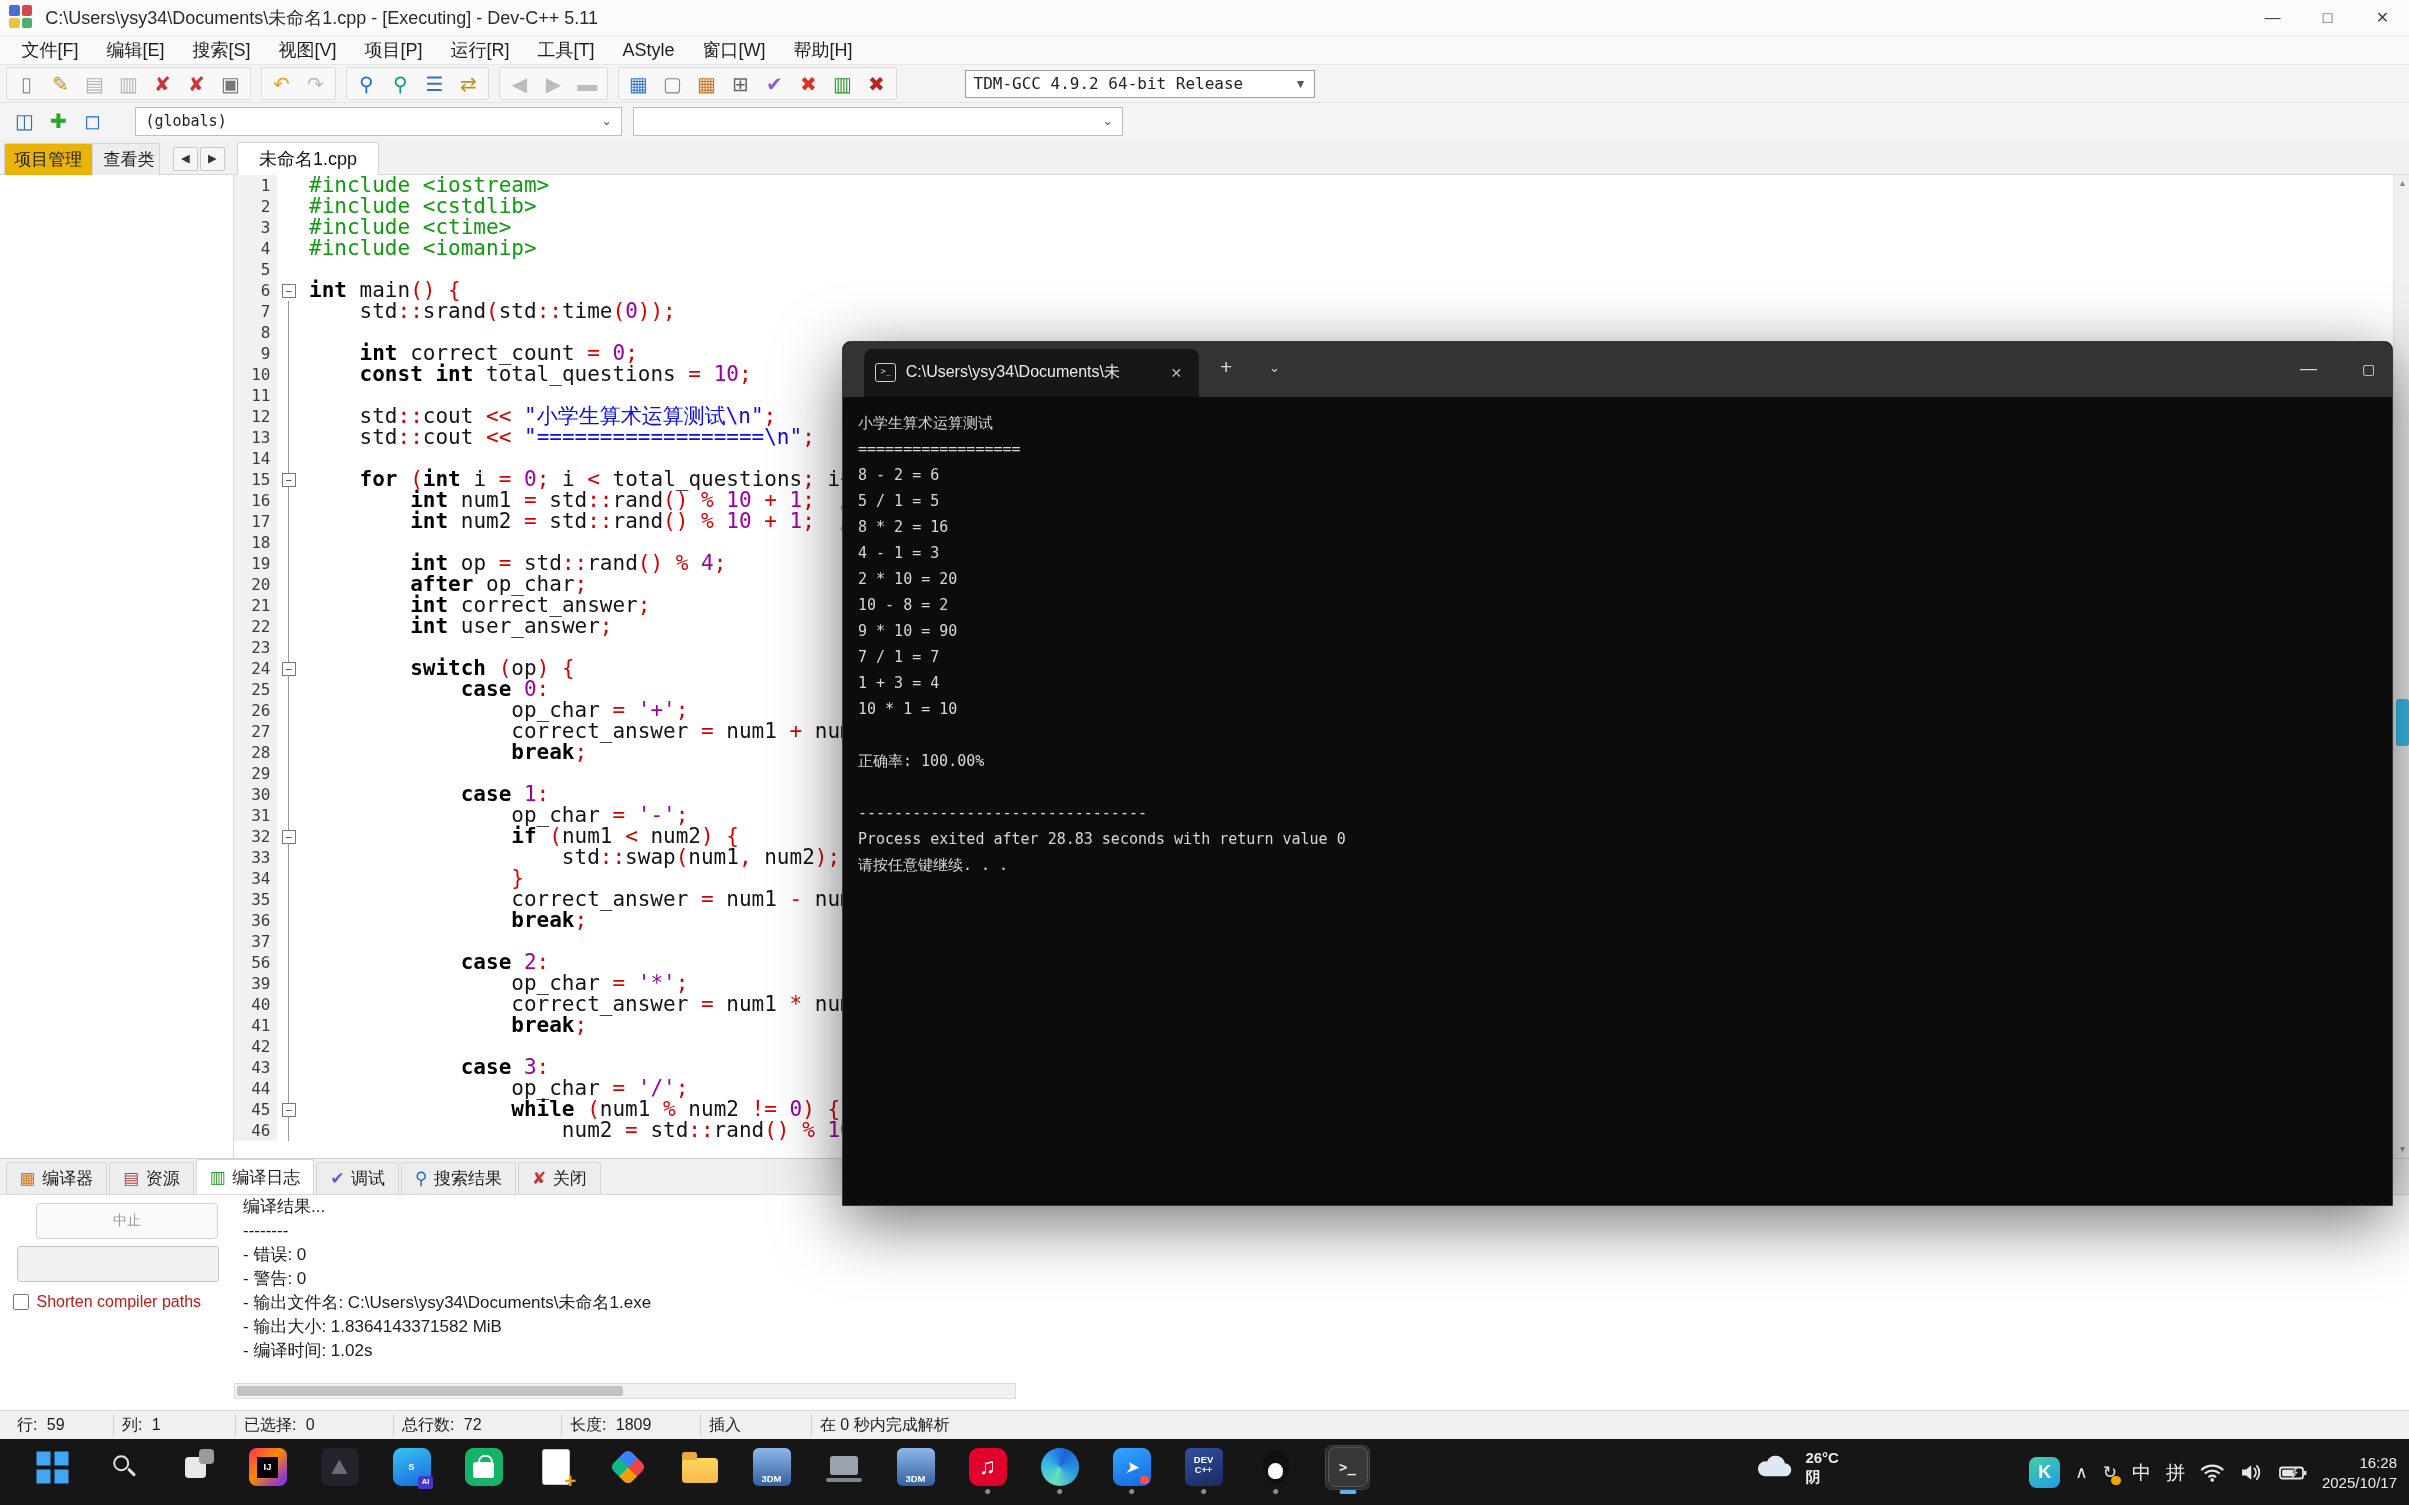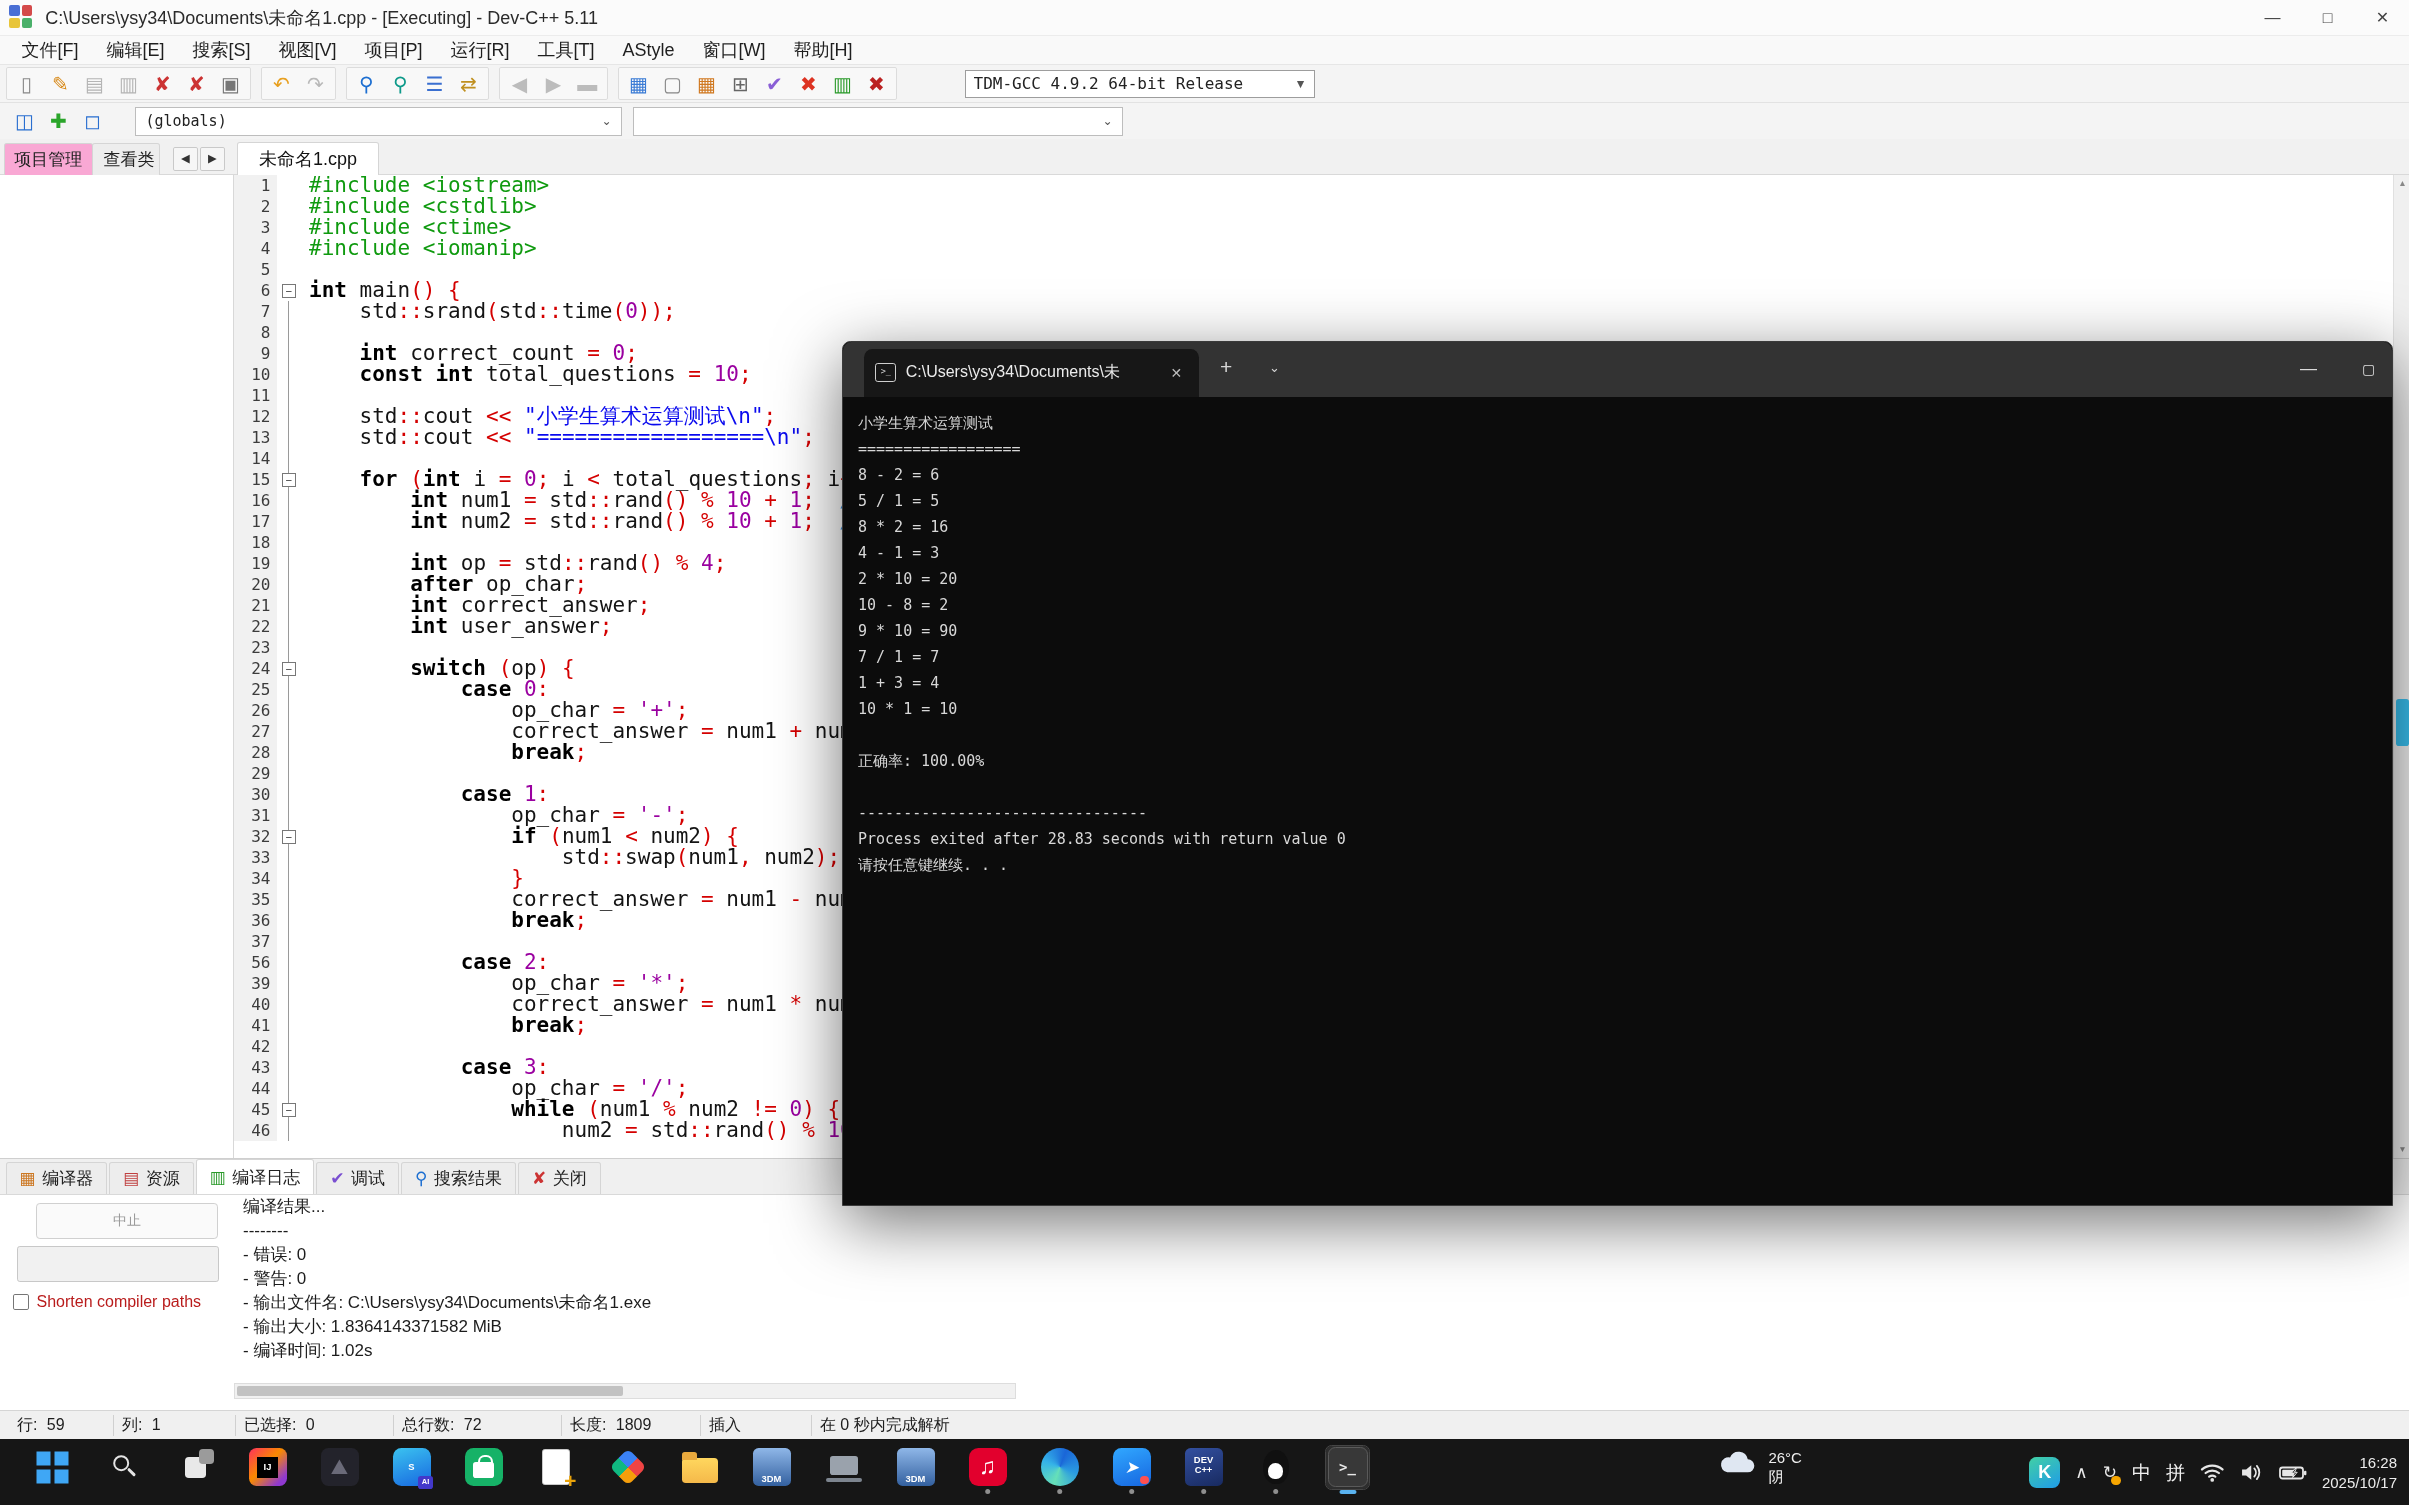--- a/index.html
+++ b/index.html
@@ -33,21 +33,21 @@
   .toolbar2 { position:absolute; left:0; top:103px; width:2410px; height:37px; background:#f4f4f4; border-bottom:0.9px solid #e0e0e0; }
   .toolbar2 .icons { position:absolute; left:7.5px; top:2.8px; display:flex; }
   .combo { position:absolute; top:3.8px; height:29px; background:#fff; border:0.9px solid #bdbdbd; display:flex; align-items:center; padding:0 9.4px; }
   .combo .val { font-family:"DejaVu Sans Mono",monospace; font-size:15px; color:#222; flex:1; }
   .combo1 { left:135px; width:487px; }
   .combo2 { left:633px; width:490px; }
 
   
   .tabsrow { position:absolute; left:0; top:139px; width:2410px; height:36px; background:#f1f1f1; border-bottom:0.9px solid #d9d9d9; }
   .ltab { position:absolute; top:3.8px; height:32px; display:flex; align-items:center; justify-content:center; font-size:17px; color:#222; background:#ededed; border:0.9px solid #d5d5d5; border-bottom:none; border-radius:2.8px 2.8px 0 0; }
-  .ltab.sel { background:#f9a8d4; }
+  .ltab.sel { background:#eab308; }
   .ltab1 { left:3.8px; width:89px; }
   .ltab2 { left:92px; width:68px;padding-left:6px; }
   .arrbtn { position:absolute; top:7.5px; width:24.5px; height:24.5px; border:0.9px solid #c9c9c9; background:#f6f6f6; border-radius:1.9px; font-size:11.3px; color:#333; display:flex; align-items:center; justify-content:center; }
   .etab { position:absolute; left:237px; top:2.8px; height:33px; padding:0 21px; background:#fff; border:0.9px solid #d5d5d5; border-bottom:none; border-radius:2.8px 2.8px 0 0; display:flex; align-items:center; font-size:18px; color:#111; }
 
   
   .leftpanel { position:absolute; left:0; top:175px; width:234px; height:983px; background:#fff; border-right:0.9px solid #d8d8d8; }
   .editor { position:absolute; left:234px; top:175px; width:2159px; height:983px; background:#fff; overflow:hidden; }
   .crow { display:flex; height:21px; }
   .lnum { width:43px; background:#f1f1f1; color:#3c3c3c; font-family:"DejaVu Sans Mono",monospace; font-size:16px; text-align:right; padding-right:6.6px; line-height:21px; flex:none; }
@@ -136,21 +136,21 @@
   .app-netease-music i { width:38px; height:38px; border-radius:9.4px; background:#e2002d; color:#fff; font-size:22.6px; display:flex; align-items:center; justify-content:center; }
   .app-edge i { width:38px; height:38px; border-radius:50%; background:conic-gradient(from 200deg,#66e0b8,#35b3e8,#1a66d8,#2a9ae0,#66e0b8); }
   .app-baidu-netdisk i { width:38px; height:38px; border-radius:8.5px; background:linear-gradient(160deg,#31a8ff,#1666e0); color:#fff; font-size:17px; display:flex; align-items:center; justify-content:center; position:relative; }
   .app-baidu-netdisk i::after { content:""; position:absolute; right:1.9px; bottom:1.9px; width:8.5px; height:8.5px; background:#ff5050; border-radius:50%; }
   .app-dev-cpp i { width:38px; height:38px; border-radius:5.6px; background:linear-gradient(160deg,#3350a0,#182a60); }
   .app-dev-cpp .appx { top:9.4px; left:0; right:0; }
   .app-qq i { width:26px; height:34px; background:#101010; border-radius:50% 50% 46% 46%; position:relative; }
   .app-qq i::after { content:""; position:absolute; left:5.6px; top:13px; width:15px; height:16px; background:#fff; border-radius:50% 50% 45% 45%; }
   .app-terminal i { width:40px; height:40px; border-radius:7.5px; background:#383838; border:0.9px solid #5a5a5a; color:#e8e8e8; font-family:"DejaVu Sans Mono",monospace; font-size:14px; font-weight:bold; display:flex; align-items:center; justify-content:center; }
 
-  .weather { position:absolute; left:1716px; top:9.4px; display:flex; align-items:flex-start; gap:9.4px; }
+  .weather { position:absolute; left:1753px; top:9.4px; display:flex; align-items:center; gap:9.4px;font-weight:bold; }
   .wtext { color:#ececec; font-size:15px; line-height:19px; }
   .tray { position:absolute; right:13px; top:0; height:67px; display:flex; align-items:center; gap:15px; }
   .kicon { width:31px; height:31px; border-radius:7.5px; background:linear-gradient(150deg,#41d0a5,#1f9be8); color:#fff; font-weight:bold; font-size:18px; display:flex; align-items:center; justify-content:center; }
   .trayglyph { color:#e9e9e9; font-size:17px; position:relative; }
   .sync .dot { position:absolute; right:-3.8px; bottom:-1.9px; width:9.4px; height:9.4px; background:#f7a600; border-radius:50%; }
   .imebox { color:#f0f0f0; font-size:19px; }
   .clock { color:#ececec; font-size:15px; text-align:right; line-height:20px; }
 </style>
 </head>
 <body>

